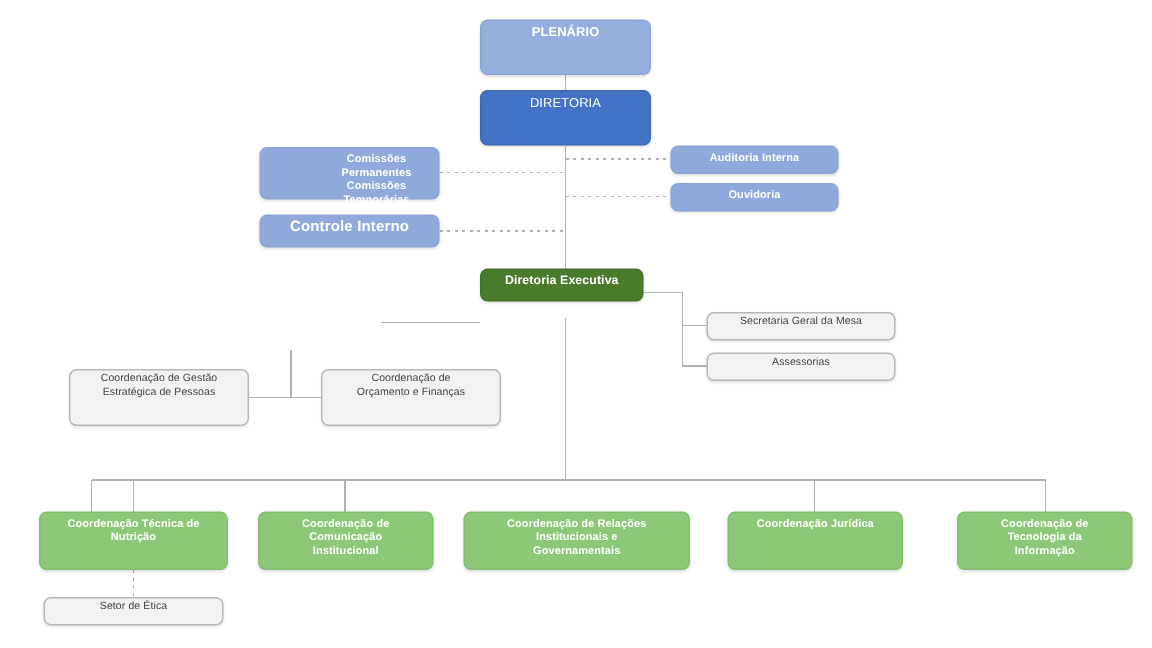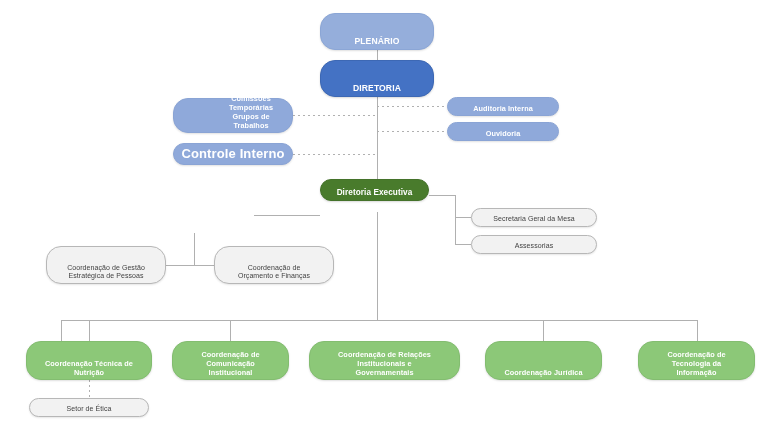--- a/index.html
+++ b/index.html
@@ -24,44 +24,44 @@
     left: 0;
     top: 0;
     width: 768px;
     height: 432px;
     pointer-events: none;
   }
   .node {
     position: absolute;
     box-sizing: border-box;
     display: flex;
-    align-items: flex-end;
+    align-items: flex-start;
     justify-content: center;
     text-align: center;
-    border-radius: 15px;
+    border-radius: 5px;
     padding: 2px 5px;
     line-height: 1.25;
     letter-spacing: 0.01em;
   }
   .node .label {
     display: block;
     white-space: pre-line;
   }
   
   .v-blue-light {
     background: #95aedb;
     color: #ffffff;
     font-weight: 700;
     border: 1px solid #8ba6d6;
     box-shadow: 0 1px 2px rgba(0,0,0,0.13);
   }
   .v-blue-dark {
     background: #4472c4;
     color: #ffffff;
-    font-weight: 700;
+    font-weight: 400;
     border: 1px solid #3d68b4;
     box-shadow: 0 1px 2px rgba(0,0,0,0.15);
   }
   .v-blue-mid {
     background: #8fa9da;
     color: #ffffff;
     font-weight: 700;
     border: 1px solid #8aa4d5;
     box-shadow: 0 1px 2px rgba(0,0,0,0.12);
   }
@@ -120,21 +120,21 @@
       <span class="label">PLENÁRIO</span>
     </div>
     <div class="node v-blue-dark" style="left: 320px; top: 60px; width: 114px; height: 37px; font-size: 8.6px;">
       <span class="label">DIRETORIA</span>
     </div>
     <div class="node v-blue-mid" style="left: 173px; top: 98px; width: 120px; height: 35px; font-size: 7.3px; padding-left: 41px;">
       <span class="label">Comissões Permanentes
 Comissões Temporárias
 Grupos de Trabalhos</span>
     </div>
-    <div class="node v-blue-mid" style="left: 173px; top: 143px; width: 120px; height: 22px; font-size: 13px;">
+    <div class="node v-blue-mid" style="left: 173px; top: 143px; width: 120px; height: 22px; font-size: 10px;">
       <span class="label">Controle Interno</span>
     </div>
     <div class="node v-blue-mid" style="left: 447px; top: 122px; width: 112px; height: 19px; font-size: 7.3px;">
       <span class="label">Ouvidoria</span>
     </div>
     <div class="node v-blue-mid" style="left: 447px; top: 97px; width: 112px; height: 19px; font-size: 7.3px;">
       <span class="label">Auditoria Interna</span>
     </div>
     <div class="node v-green-dark" style="left: 320px; top: 179px; width: 109px; height: 22px; font-size: 8.2px;">
       <span class="label">Diretoria Executiva</span>

